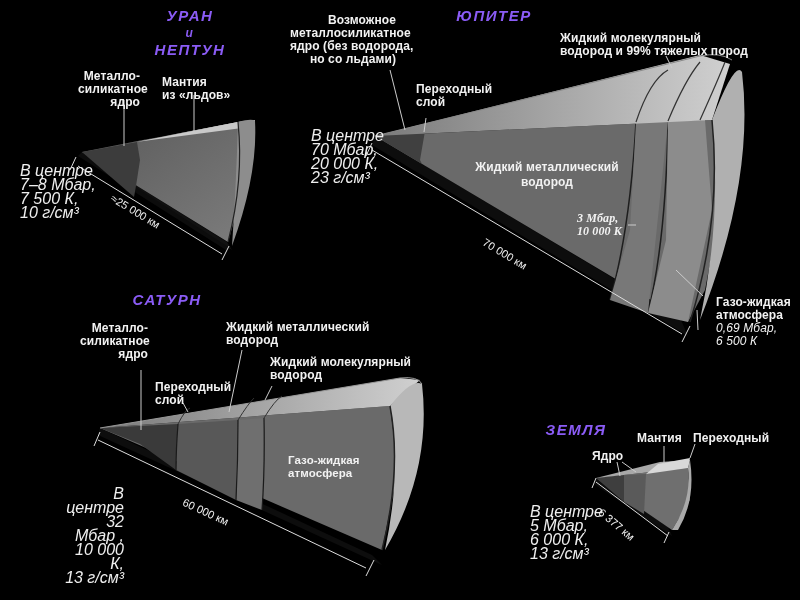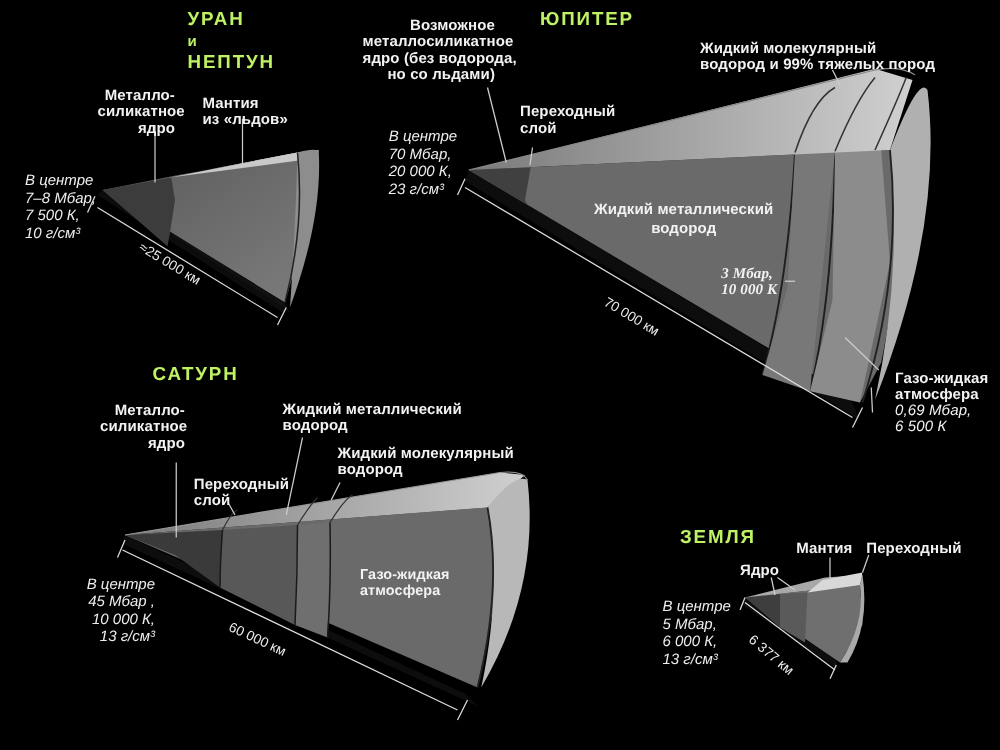--- a/index.html
+++ b/index.html
@@ -3,26 +3,26 @@
 <meta charset="utf-8">
 <style>
   html, body { margin: 0; padding: 0; background: #000; }
   body { width: 800px; height: 600px; position: relative; overflow: hidden;
          font-family: "Liberation Sans", "DejaVu Sans", sans-serif; color: #fff; }
   svg.scene { position: absolute; left: 0; top: 0; }
   .lbl { position: absolute; font-weight: bold; font-size: 12px; line-height: 13px;
          color: #f2f2f2; white-space: nowrap; letter-spacing: 0.1px; }
   .lbl span { display: block; }
   .title { position: absolute; font-weight: bold; font-size: 15px; letter-spacing: 1.5px;
-           color: #bef264; line-height: 20px; text-align: left; }
+           color: #8b5cf6; line-height: 20px; text-align: center; font-style: italic; }
   .it { font-style: italic; font-weight: normal; }
   .r { text-align: right; }
   .c { text-align: center; }
   .dist { position: absolute; font-size: 11px; color: #eee; white-space: nowrap; transform-origin: left top; }
-  .center-info { position: absolute; font-style: italic; font-size: 12px; line-height: 14px; color: #eee; }
+  .center-info { position: absolute; font-style: italic; font-size: 16px; line-height: 14px; color: #eee; margin-top: 27px; }
 </style>
 </head>
 <body>
 
 <svg class="scene" width="800" height="600" viewBox="0 0 800 600">
   <defs>
     <linearGradient id="topG" x1="0" y1="0" x2="1" y2="0">
       <stop offset="0" stop-color="#7a7a7a"></stop>
       <stop offset="1" stop-color="#d0d0d0"></stop>
     </linearGradient>
@@ -151,21 +151,21 @@
   <span>из «льдов»</span>
 </div>
 <div class="center-info" style="left:20px;top:137px;">
   <span style="display:block">В центре</span>
   <span style="display:block">7–8 Мбар,</span>
   <span style="display:block">7 500 К,</span>
   <span style="display:block">10 г/см³</span>
 </div>
 <div class="dist" style="left:115px;top:192px;transform:rotate(31deg);">≈25 000 км</div>
 
-<div class="title" style="left:432px;top:6px;width:100px;">ЮПИТЕР</div>
+<div class="title" style="left:444px;top:6px;width:100px;">ЮПИТЕР</div>
 <div class="lbl r" style="left:290px;top:14px;width:106px;">
   <span>Возможное</span>
   <span>металлосиликатное</span>
   <span>ядро (без водорода,</span>
   <span>но со льдами)</span>
 </div>
 <div class="lbl" style="left:416px;top:83px;">
   <span>Переходный</span>
   <span>слой</span>
 </div>
@@ -212,21 +212,21 @@
 <div class="lbl" style="left:270px;top:356px;">
   <span>Жидкий молекулярный</span>
   <span>водород</span>
 </div>
 <div class="lbl" style="left:288px;top:454px;font-size:11.5px;">
   <span>Газо-жидкая</span>
   <span>атмосфера</span>
 </div>
 <div class="center-info r" style="left:62px;top:460px;width:62px;">
   <span style="display:block">В центре</span>
-  <span style="display:block">45 Мбар ,</span>
+  <span style="display:block">32 Мбар ,</span>
   <span style="display:block">10 000 К,</span>
   <span style="display:block">13 г/см³</span>
 </div>
 <div class="dist" style="left:186px;top:496px;transform:rotate(25deg);">60 000 км</div>
 
 <div class="title" style="left:544px;top:420px;width:64px;">ЗЕМЛЯ</div>
 <div class="lbl" style="left:592px;top:450px;">Ядро</div>
 <div class="lbl" style="left:637px;top:432px;">Мантия</div>
 <div class="lbl" style="left:693px;top:432px;">Переходный</div>
 <div class="center-info" style="left:530px;top:478px;">

